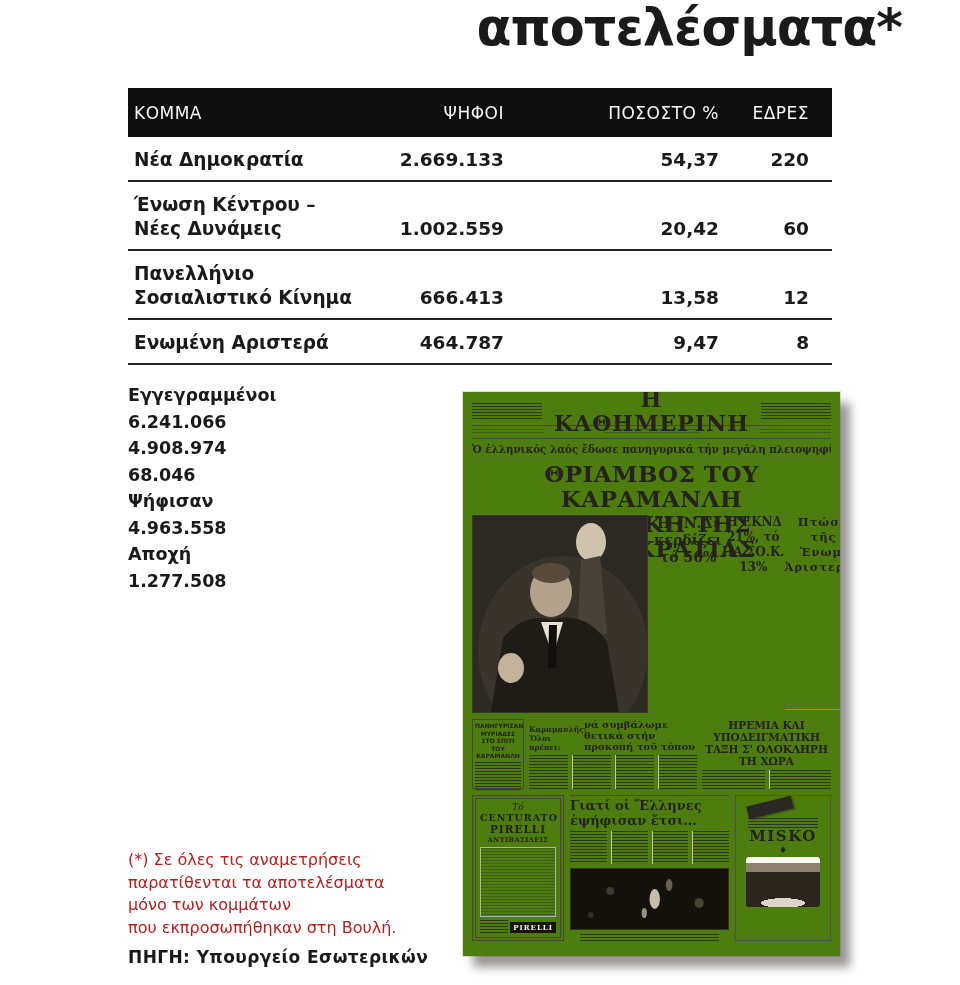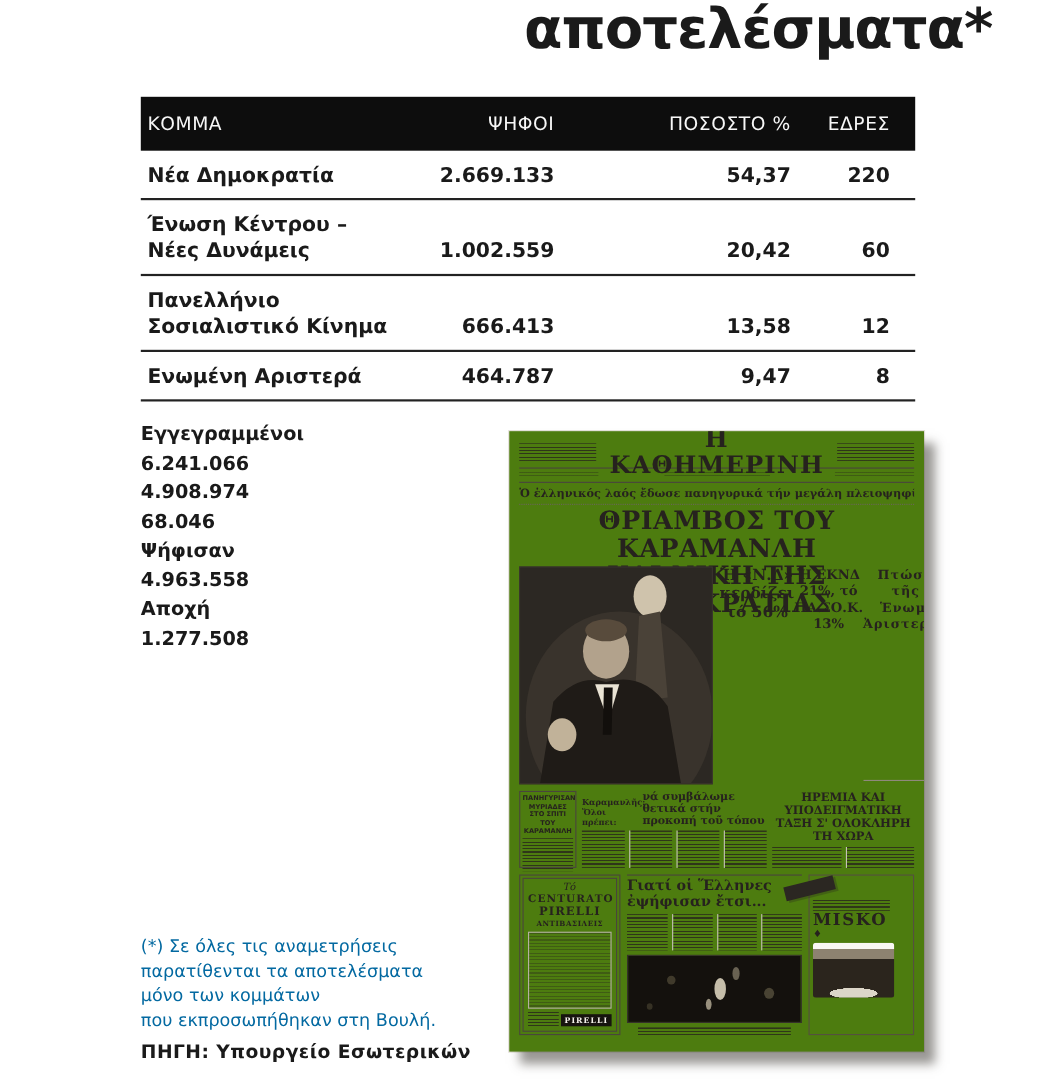--- a/index.html
+++ b/index.html
@@ -29,21 +29,21 @@
     border-bottom:2px solid #222; padding-top:11px; padding-bottom:8px;
     font-size:18.5px; font-weight:700; line-height:24px; align-items:end;
   }
   .trow .party { white-space:pre-line; }
 
   
   .stats { position:absolute; left:128px; top:386px; width:300px; font-size:17.5px; font-weight:700; }
   .stats div { margin-bottom:8px; line-height:18.5px; }
 
   
-  .footnote { position:absolute; left:128px; top:849px; width:330px; font-size:16px; line-height:22.5px; color:#0369a1; }
+  .footnote { position:absolute; left:128px; top:849px; width:330px; font-size:16px; line-height:22.5px; color:#b91c1c; }
   .source { position:absolute; left:128px; top:947px; font-size:17px; font-weight:700; letter-spacing:.4px; }
 
   
   .paper {
     position:absolute; left:463px; top:392px; width:377px; height:564px;
     background:#4d7c0f; box-shadow:10px 11px 9px rgba(70,66,60,.55), 0 0 0 1px #e2ded6;
     padding:7px 9px; overflow:hidden;
     font-family:"DejaVu Serif","Liberation Serif",serif; color:#26221e;
   }
   .ft { background-image:repeating-linear-gradient(180deg, rgba(38,34,28,.78) 0 1px, transparent 1px 3px); }
@@ -97,21 +97,21 @@
   .pir-logo { display:flex; gap:2px; align-items:center; }
   .pir-logo .txt { flex:1; height:14px; }
   .pir-logo .blk { background:#17140f; color:#f4f1ea; font-size:7px; font-weight:700; padding:1px 3px; letter-spacing:1px; }
 
   .article-mid { flex:1; display:flex; flex-direction:column; min-width:0; border-top:1px solid #4a453d; padding-top:2px; }
   .bottom-headline { font-size:13px; font-weight:700; line-height:15px; margin-bottom:3px; }
   .art-cols { height:34px; grid-template-columns:repeat(4,1fr); margin-bottom:4px; }
   .dark-photo { height:62px; border:1px solid #35312a; }
   .art-caption { height:7px; width:88%; margin:4px auto 0; }
 
-  .ad-misko { width:96px; flex:none; border:1px solid #55503f; padding:3px; display:flex; flex-direction:column; align-items:flex-start; }
+  .ad-misko { width:96px; flex:none; border:1px solid #55503f; padding:3px; display:flex; flex-direction:column; align-items:center; }
   .misko-pack { width:46px; height:13px; background:#2b2722; transform:rotate(-14deg); margin:2px 0 4px -26px; box-shadow:2px 2px 0 rgba(43,39,34,.3); }
   .misko-lines { width:80%; height:10px; }
   .misko-brand { font-size:15px; font-weight:700; letter-spacing:1.5px; line-height:17px; }
   .misko-diamond { font-size:9px; line-height:10px; }
   .misko-cake { width:74px; height:50px; margin-top:2px; background:radial-gradient(ellipse 36px 8px at 50% 92%, #dcd6c8 60%, transparent 61%), linear-gradient(180deg, #faf8f4 0 12%, #8d8270 12% 30%, #2b251d 30% 100%); border-radius:3px; }
 </style>
 </head>
 <body>
 
 <div class="canvas">

